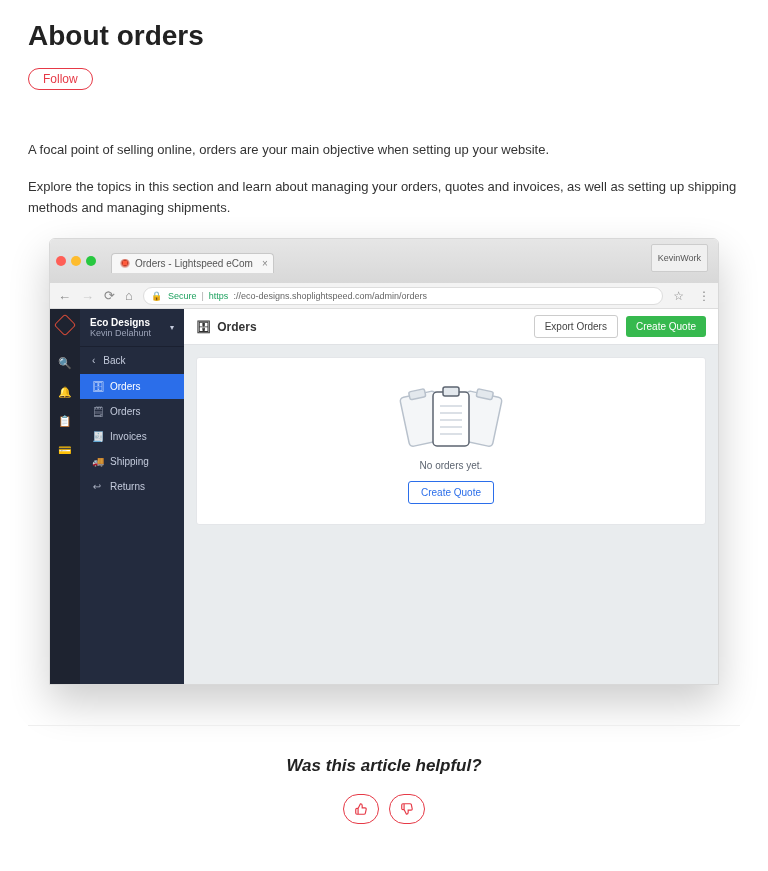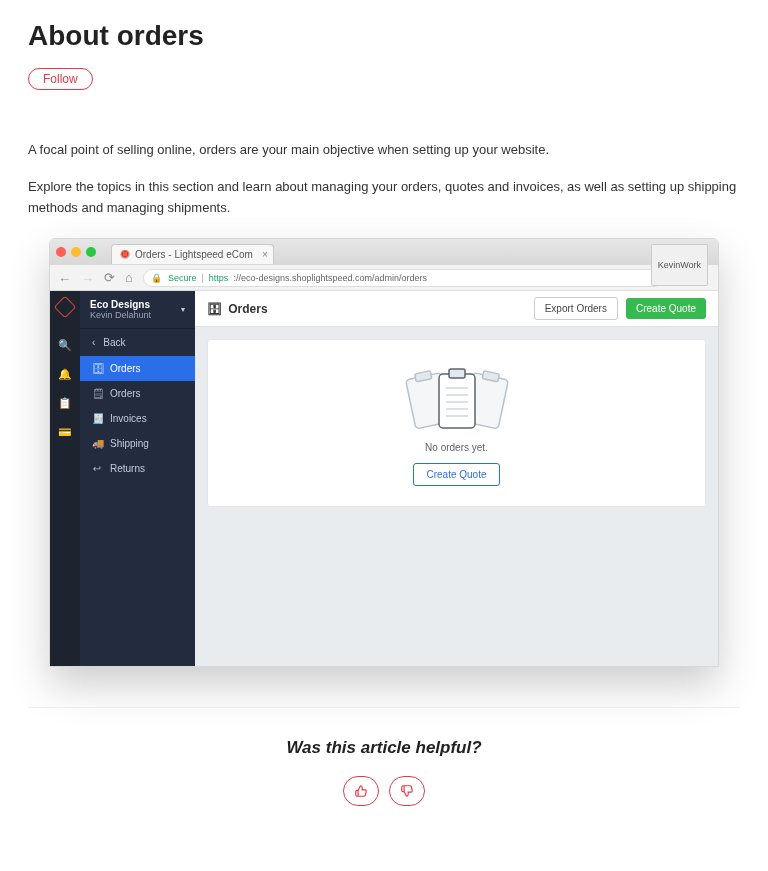--- a/index.html
+++ b/index.html
@@ -30,21 +30,21 @@
     width: 670px;
     border: 1px solid #d8d8d8;
     border-radius: 6px 6px 0 0;
     box-shadow: 0 18px 40px rgba(0,0,0,0.2);
     font-size: 11px;
     background: #fff;
     overflow: hidden;
   }
   .bf-tabrow {
     background: linear-gradient(#e6e6e6,#d8d8d8);
-    height: 26px;
+    height: 44px;
     display: flex;
     align-items: center;
     padding: 0 6px;
     gap: 5px;
     position: relative;
   }
   .bf-dot { width: 10px; height: 10px; border-radius: 50%; }
   .bf-dot.red { background: #ff5f57; }
   .bf-dot.yellow { background: #febc2e; }
   .bf-dot.green { background: #28c840; }
@@ -65,21 +65,21 @@
   }
   .bf-tab .fav {
     width: 10px; height: 10px;
     background: radial-gradient(circle at 50% 40%, #ff5a3c 30%, #c7321b 31%, transparent 70%);
     border-radius: 50% 50% 60% 60%;
   }
   .bf-tab .close { position: absolute; right: 5px; color: #888; }
   .bf-profile {
     position: absolute; right: 10px; top: 5px;
     background: #f0f0f0; border: 1px solid #ccc;
-    padding: 15px 6px; font-size: 9px; color: #555;
+    padding: 8px 6px; font-size: 9px; color: #555;
     border-radius: 2px;
   }
   .bf-addr {
     background: #f3f3f3;
     border-bottom: 1px solid #ddd;
     height: 26px;
     display: flex;
     align-items: center;
     padding: 0 8px;
     gap: 10px;
@@ -124,21 +124,21 @@
     font-size: 11px;
   }
   .iconrail .logo {
     width: 16px; height: 16px;
     transform: rotate(45deg);
     border: 1.5px solid #d24a38;
     border-radius: 3px;
     margin-bottom: 8px;
   }
   .sidebar2 {
-    width: 115px;
+    width: 104px;
     background: #232b3e;
     color: #c4cbdc;
     font-size: 10px;
   }
   .sb-head {
     padding: 8px 10px;
     display: flex;
     justify-content: space-between;
     align-items: center;
     border-bottom: 1px solid #1a2030;

